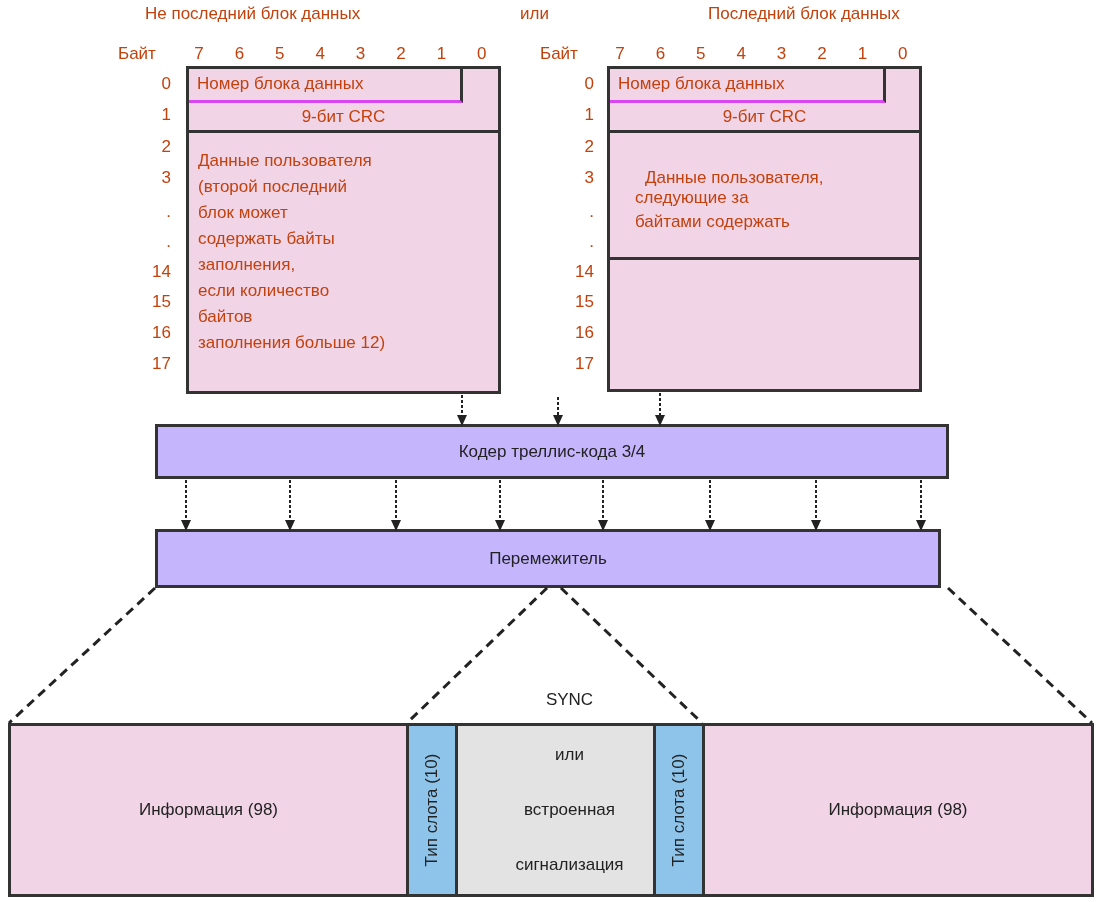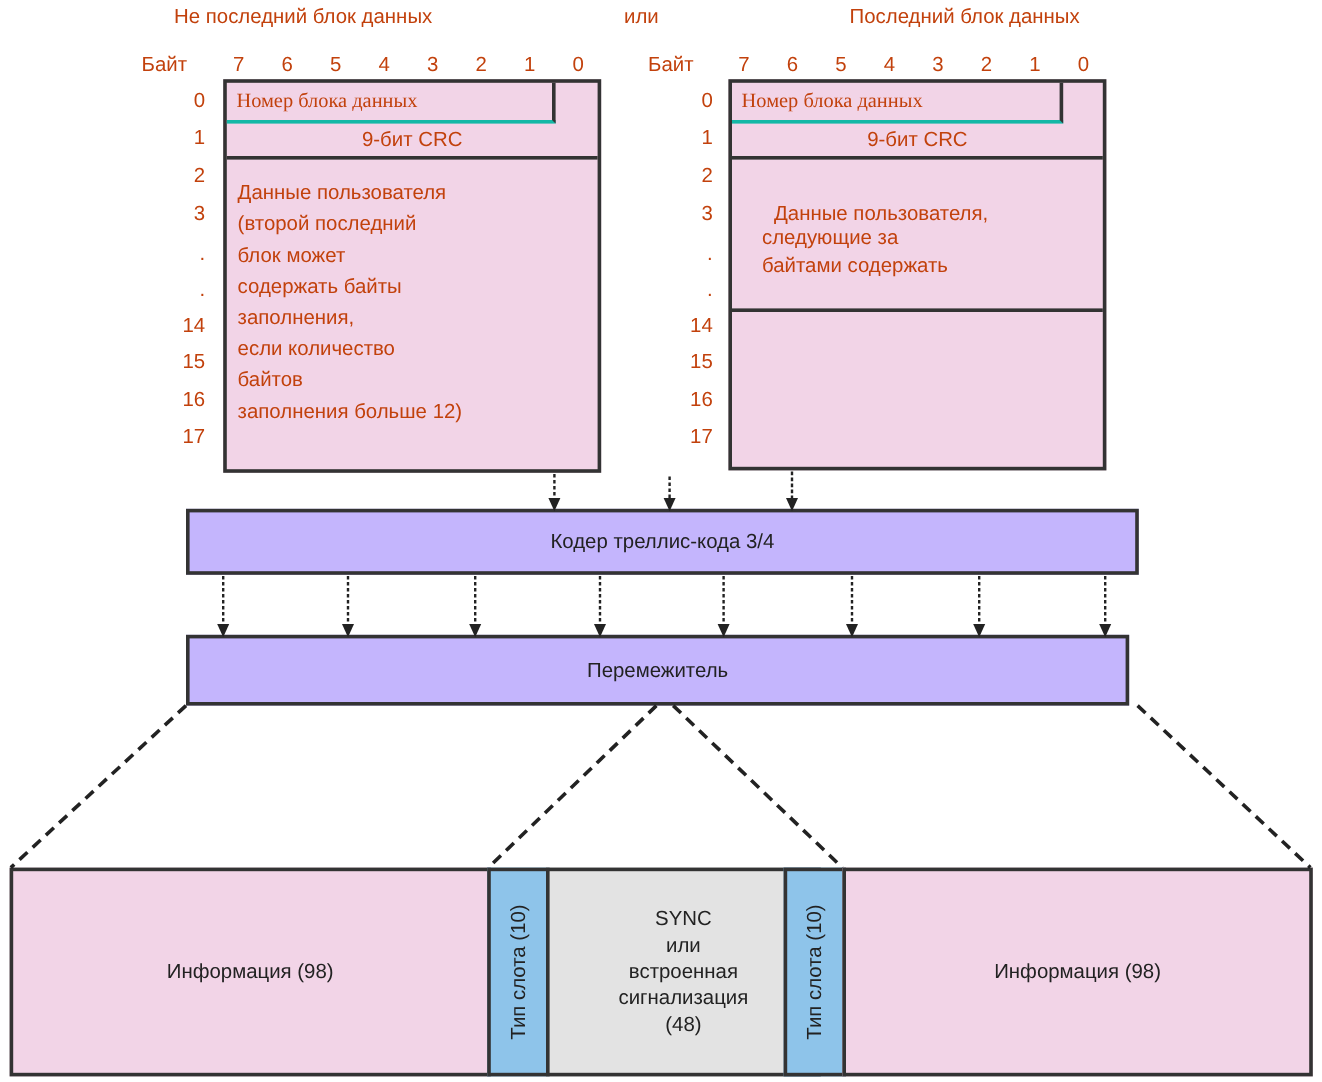--- a/index.html
+++ b/index.html
@@ -3,21 +3,21 @@
 <meta charset="utf-8">
 <style>
   html, body { margin:0; padding:0; background:#ffffff; }
   body { width:1102px; height:902px; position:relative; overflow:hidden;
          font-family:"Liberation Sans", sans-serif; color:#222; }
   .t { position:absolute; font-size:17px; line-height:20px; white-space:nowrap; color:#c2410c; }
   .title { font-size:17px; top:4px; }
   .bytelbl { width:40px; text-align:right; }
   .bit { width:20px; text-align:center; }
   .frame { position:absolute; border:3px solid #333; background:#f2d4e7; box-sizing:border-box; }
-  .inner { position:absolute; box-sizing:border-box; border-right:3px solid #333; border-bottom:3px solid #14b8a6;font-family:Liberation Serif, serif; }
+  .inner { position:absolute; box-sizing:border-box; border-right:3px solid #333; border-bottom:3px solid #d946ef; }
   .hline { position:absolute; height:3px; background:#333; }
   .box { position:absolute; border:3px solid #333; background:#c4b5fd; box-sizing:border-box;
          display:flex; align-items:center; justify-content:center; font-size:17px; }
   .seg { position:absolute; top:723px; height:174px; box-sizing:border-box; border:3px solid #333;
          display:flex; align-items:center; justify-content:center; text-align:center; font-size:17px; }
   .pink { background:#f2d4e7; }
   .blue { background:#8ec4ea; }
   .gray { background:#e3e3e3; }
   .vert { transform:rotate(-90deg); white-space:nowrap; font-size:17px; }
   .sync div { line-height:22px; }
@@ -117,21 +117,21 @@
 <div class="box" style="left:155px; top:529px; width:786px; height:59px;">
   <span>Перемежитель</span>
 </div>
 
 <div class="seg pink" style="left:8px; width:401px;">
   <span>Информация (98)</span>
 </div>
 <div class="seg blue" style="left:406px; width:52px;">
   <span class="vert">Тип слота (10)</span>
 </div>
-<div class="seg gray sync" style="left:455px; width:229px; flex-direction:column;">
+<div class="seg gray sync" style="left:455px; width:229px; flex-direction:column;gap:33px;">
   <div>SYNC</div>
   <div>или</div>
   <div>встроенная</div>
   <div>сигнализация</div>
   <div>(48)</div>
 </div>
 <div class="seg blue" style="left:653px; width:52px;">
   <span class="vert">Тип слота (10)</span>
 </div>
 <div class="seg pink" style="left:702px; width:392px;">

